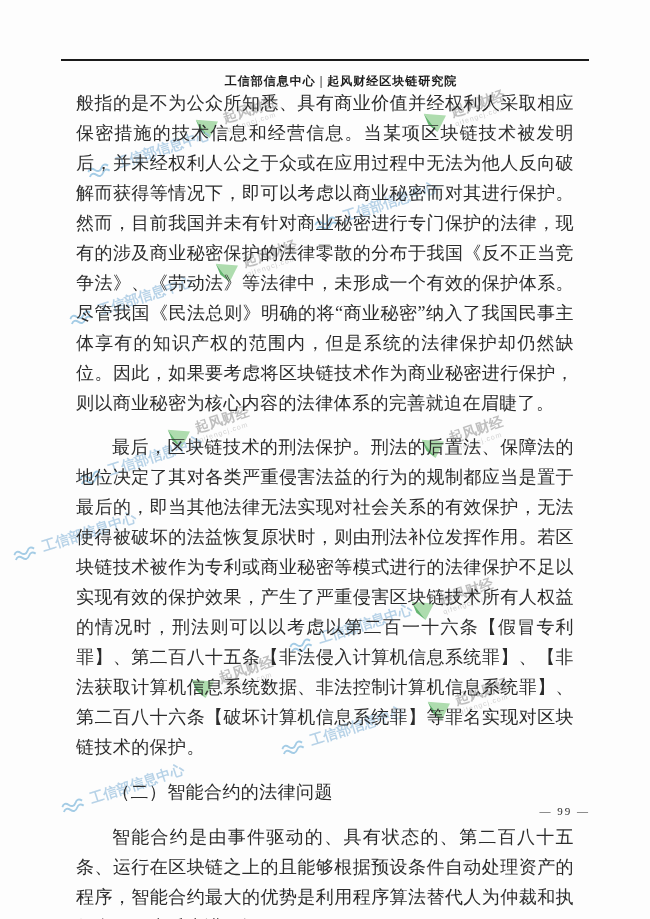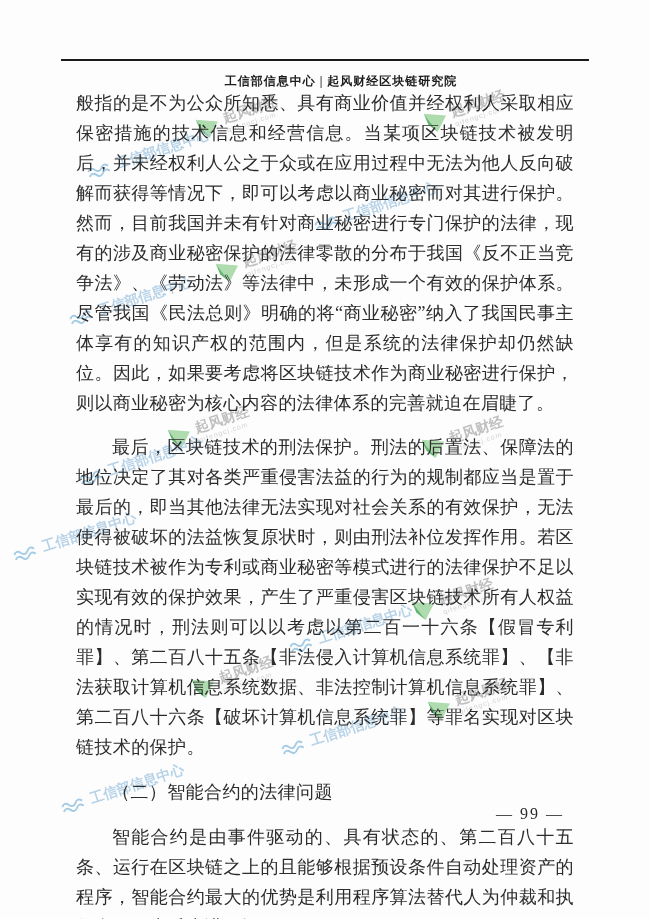--- a/index.html
+++ b/index.html
@@ -42,22 +42,22 @@
     letter-spacing: 0.4px;
     text-align: justify;
     z-index: 2;
   }
   .content p { margin: 15px; }
   .content p.indent { text-indent: 2em; font-family: Liberation Mono, monospace; }
 
   
   .page-number {
     position: absolute;
-    top: 805px; right: 86px;
-    font-size: 16px;
+    top: 805px; right: 60px;
+    font-size: 11px;
     letter-spacing: 2px;
     color: #2c2c2c;
     z-index: 2;
   }
 
   
   .watermark-layer { position: absolute; inset: 0; z-index: 1; pointer-events: none; }
   .wm {
     position: absolute;
     display: flex;

